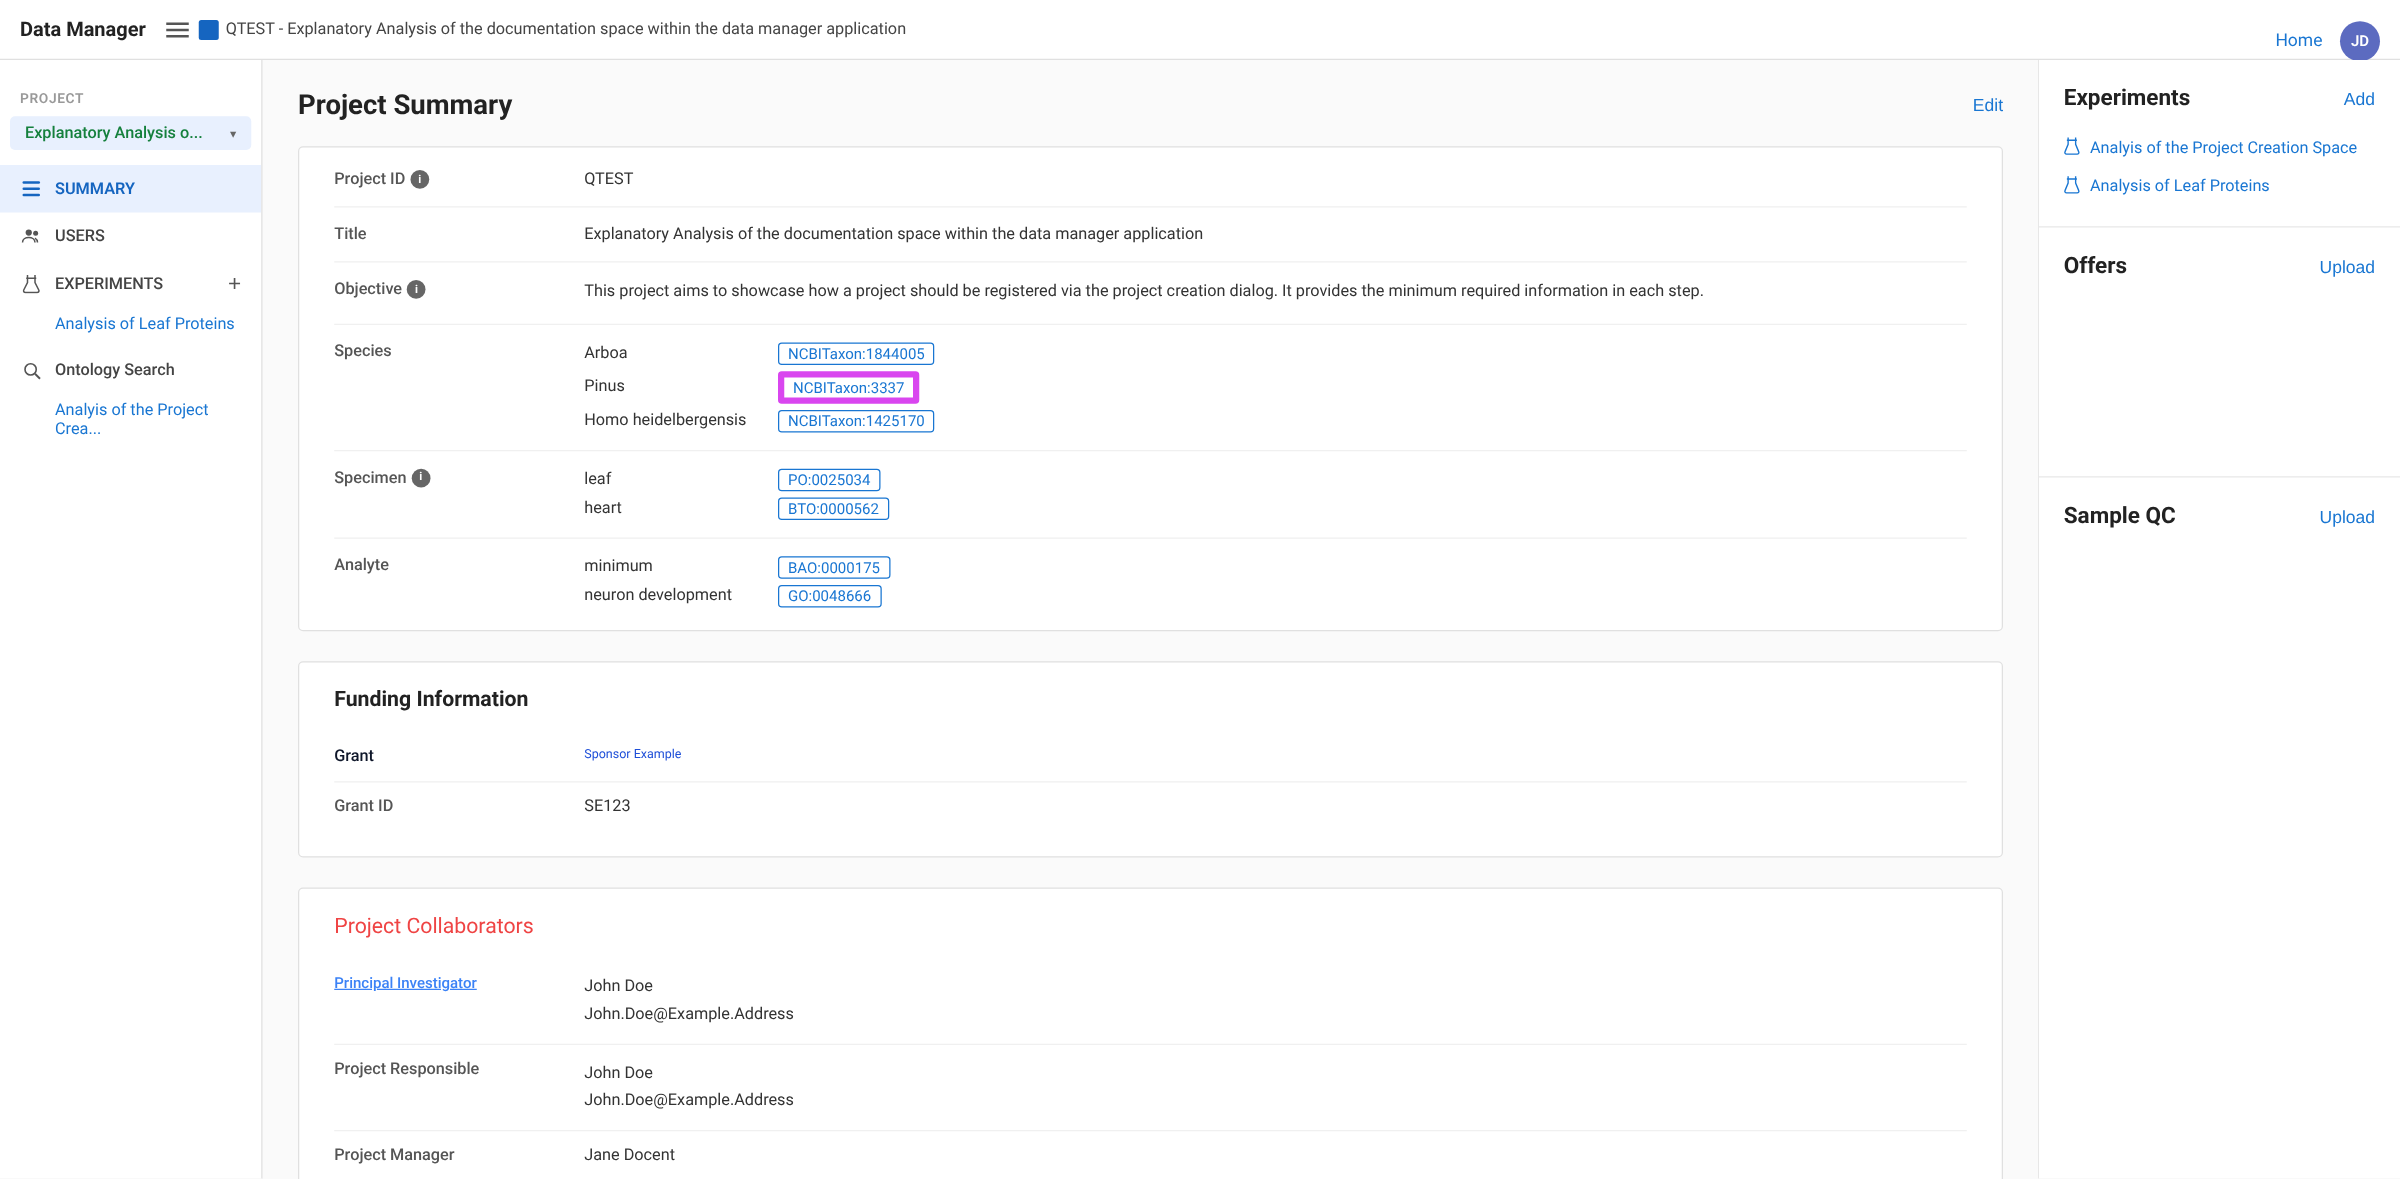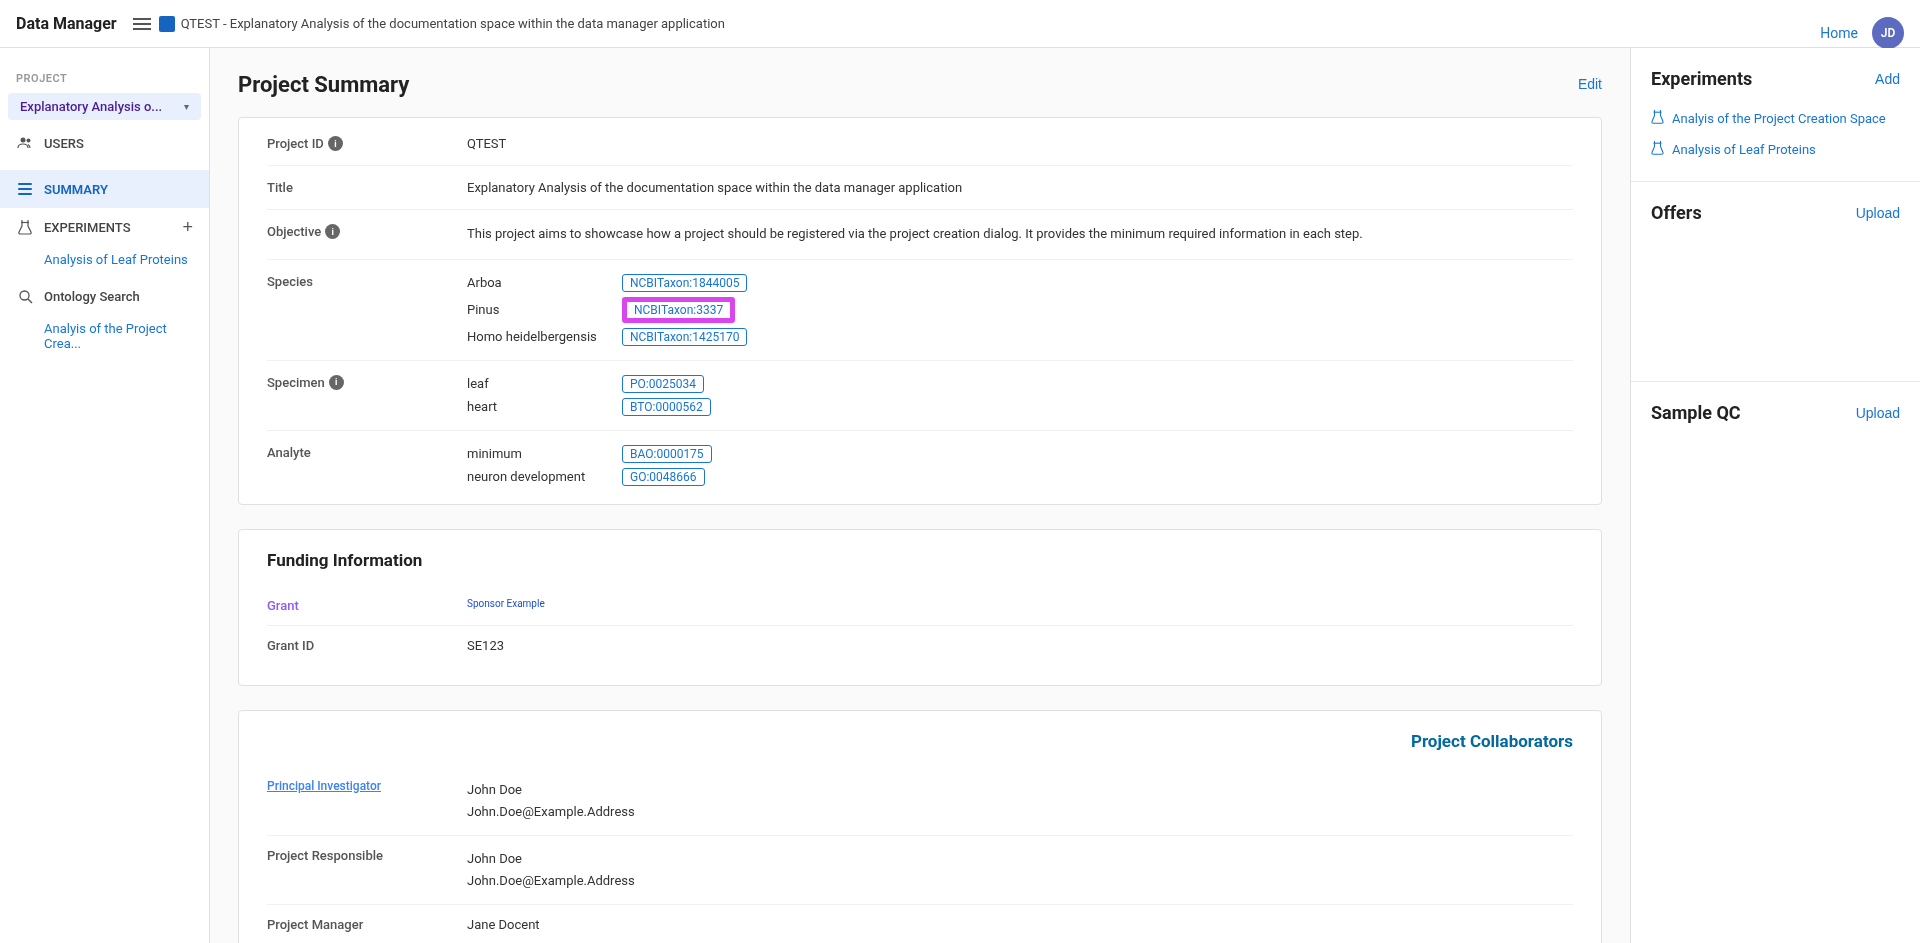--- a/index.html
+++ b/index.html
@@ -41,47 +41,47 @@
     <a href="#" style="color:#1976d2;text-decoration:none;font-size:14px;">Home</a>
     <div style="width:32px;height:32px;border-radius:50%;background:#5c6bc0;color:#fff;display:flex;align-items:center;justify-content:center;font-size:12px;font-weight:600;cursor:pointer;">JD</div>
   </div>
 </div>
 
 <div class="main-layout">
 
   <div class="sidebar">
     <div style="font-size:11px;font-weight:600;color:#999;padding:8px 16px 4px;letter-spacing:0.5px;">PROJECT</div>
     <div style="display:flex;align-items:center;justify-content:space-between;padding:6px 12px;background:#e8f0fe;margin:4px 8px;border-radius:4px;cursor:pointer;">
-      <span style="font-size:13px;color:#4c1d95;font-weight:500;">Explanatory Analysis o...</span>
+      <span style="font-size:13px;color:#15803d;font-weight:500;">Explanatory Analysis o...</span>
       <span style="font-size:10px;color:#666;">▾</span>
+    </div>
+
+    <div style="display:flex;align-items:center;gap:10px;padding:10px 16px;background:#e8f0fe;cursor:pointer;margin-top:8px;">
+      <span style="width:18px;height:18px;display:inline-flex;align-items:center;justify-content:center;color:#1565c0;">
+        <svg width="16" height="16" viewBox="0 0 16 16" fill="none">
+            <rect x="1" y="2" width="14" height="2" rx="1" fill="#1565c0"></rect>
+            <rect x="1" y="7" width="14" height="2" rx="1" fill="#1565c0"></rect>
+            <rect x="1" y="12" width="14" height="2" rx="1" fill="#1565c0"></rect>
+          </svg>
+      </span>
+      <span style="font-size:13px;font-weight:600;color:#1565c0;">SUMMARY</span>
     </div>
 
     <div style="display:flex;align-items:center;gap:10px;padding:10px 16px;cursor:pointer;">
       <span style="width:18px;height:18px;display:inline-flex;align-items:center;justify-content:center;color:#555;">
         <svg width="16" height="16" viewBox="0 0 16 16" fill="none">
             <circle cx="6" cy="5" r="2.5" fill="#555"></circle>
             <path d="M1 13c0-2.5 2.2-4 5-4s5 1.5 5 4" stroke="#555" stroke-width="1.2" fill="none"></path>
             <circle cx="11.5" cy="5.5" r="2" fill="#555"></circle>
             <path d="M13 13c0-1.5-0.8-2.8-2-3.5" stroke="#555" stroke-width="1.2" fill="none"></path>
           </svg>
       </span>
       <span style="font-size:13px;font-weight:500;color:#444;">USERS</span>
     </div>
 
-    <div style="display:flex;align-items:center;gap:10px;padding:10px 16px;background:#e8f0fe;cursor:pointer;margin-top:8px;">
-      <span style="width:18px;height:18px;display:inline-flex;align-items:center;justify-content:center;color:#1565c0;">
-        <svg width="16" height="16" viewBox="0 0 16 16" fill="none">
-            <rect x="1" y="2" width="14" height="2" rx="1" fill="#1565c0"></rect>
-            <rect x="1" y="7" width="14" height="2" rx="1" fill="#1565c0"></rect>
-            <rect x="1" y="12" width="14" height="2" rx="1" fill="#1565c0"></rect>
-          </svg>
-      </span>
-      <span style="font-size:13px;font-weight:600;color:#1565c0;">SUMMARY</span>
-    </div>
-
     <div style="display:flex;align-items:center;justify-content:space-between;padding:10px 16px;">
       <div style="display:flex;align-items:center;gap:10px;">
         <span style="width:18px;height:18px;display:inline-flex;align-items:center;justify-content:center;color:#555;">
           <svg width="14" height="16" viewBox="0 0 14 16" fill="none">
               <path d="M4 1v6L1 13c-.5 1 .2 2 1.3 2h9.4c1.1 0 1.8-1 1.3-2L10 7V1" stroke="#555" stroke-width="1.2" fill="none"></path>
               <line x1="3" y1="3.5" x2="11" y2="3.5" stroke="#555" stroke-width="1.2"></line>
             </svg>
         </span>
         <span style="font-size:13px;font-weight:500;color:#444;">EXPERIMENTS</span>
       </div>
@@ -177,31 +177,31 @@
             <span style="min-width:155px;font-size:13px;">neuron development</span>
             <a href="#" style="display:inline-block;padding:1px 7px;border:1px solid #1976d2;border-radius:3px;color:#1976d2;font-size:12px;text-decoration:none;">GO:0048666</a>
           </div>
         </div>
       </div>
     </div>
 
     <div style="background:#fff;border:1px solid #e0e0e0;border-radius:4px;padding:20px 28px;margin-bottom:24px;">
       <h2 style="font-size:17px;font-weight:700;color:#222;margin-bottom:16px;">Funding Information</h2>
       <div style="display:flex;align-items:flex-start;padding:12px 0;border-bottom:1px solid #f0f0f0;">
-        <div style="width:200px;flex-shrink:0;font-size:13px;color:#8b5cf6;font-weight:500;">Grant</div>
+        <div style="width:200px;flex-shrink:0;font-size:13px;color:#0f172a;font-weight:500;">Grant</div>
         <div style="flex:1;font-size:10px;color:#1d4ed8;">Sponsor Example</div>
       </div>
       <div style="display:flex;align-items:flex-start;padding:12px 0;">
         <div style="width:200px;flex-shrink:0;font-size:13px;color:#555;font-weight:500;">Grant ID</div>
         <div style="flex:1;font-size:13px;color:#333;">SE123</div>
       </div>
     </div>
 
     <div style="background:#fff;border:1px solid #e0e0e0;border-radius:4px;padding:20px 28px;margin-bottom:24px;">
-      <h2 style="font-size:17px;font-weight:700;color:#0369a1;margin-bottom:16px;text-align:right;">Project Collaborators</h2>
+      <h2 style="font-size:17px;font-weight:400;color:#ef4444;margin-bottom:16px;">Project Collaborators</h2>
 
       <div style="display:flex;align-items:flex-start;padding:12px 0;border-bottom:1px solid #f0f0f0;">
         <div style="width:200px;flex-shrink:0;font-size:12px;color:#3b82f6;font-weight:500;text-decoration:underline;">Principal Investigator</div>
         <div style="flex:1;font-size:13px;color:#333;line-height:1.7;">
           <div>John Doe</div>
           <div>John.Doe@Example.Address</div>
         </div>
       </div>
 
       <div style="display:flex;align-items:flex-start;padding:12px 0;border-bottom:1px solid #f0f0f0;">

